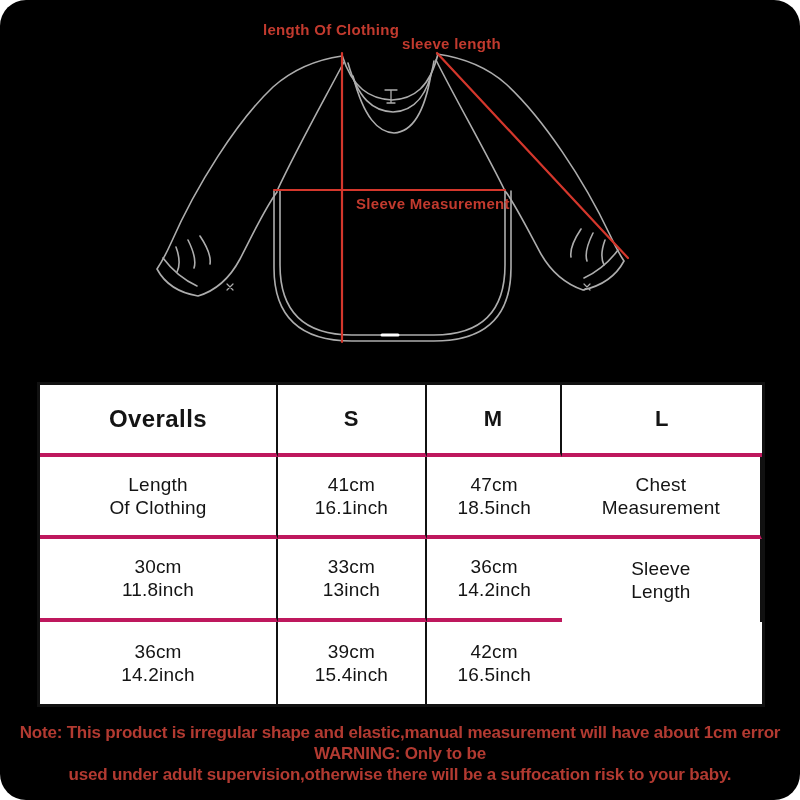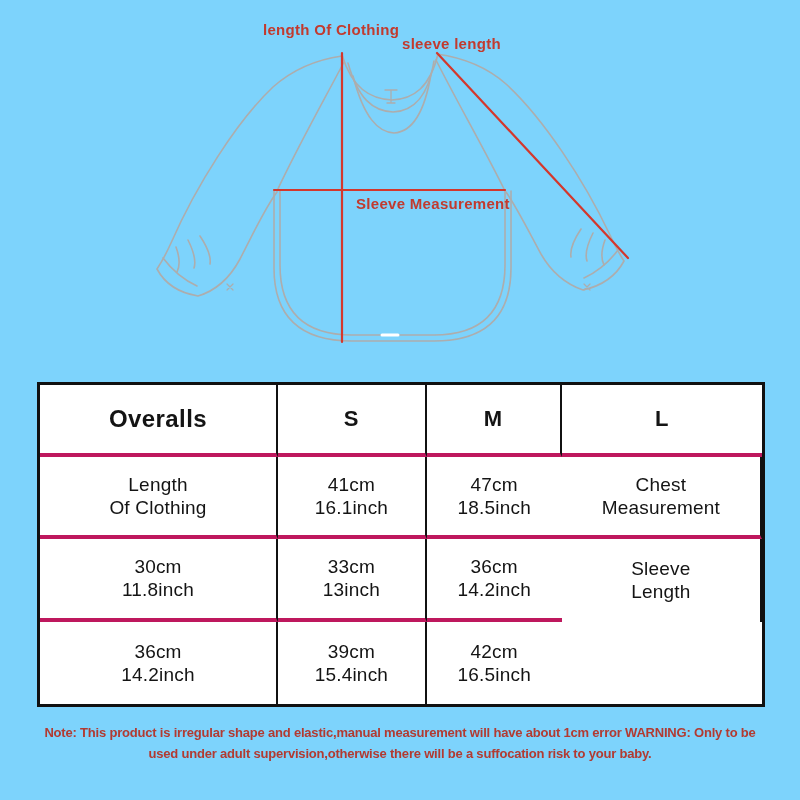--- a/index.html
+++ b/index.html
@@ -1,18 +1,19 @@
 <!DOCTYPE html>
 <html><head>
 <meta charset="utf-8">
 <style>
   html,body{margin:0;padding:0;background:#fff;}
   .canvas{
-    position:relative;width:800px;height:800px;background:#7dd3fc;overflow:hidden;
+    position:relative;width:800px;height:800px;background:#000000;overflow:hidden;
     font-family:"Liberation Sans",sans-serif;
+    border-radius:26px;
   }
   
   .diagram{position:absolute;left:0;top:0;width:800px;height:378px;}
   .diagram svg{position:absolute;left:0;top:0;}
   .red-label{
     position:absolute;color:#c23a2e;font-size:15px;font-weight:bold;
     letter-spacing:.3px;white-space:nowrap;
   }
   .lbl-length{left:263px;top:21px;}
   .lbl-sleeve{left:402px;top:35px;}
@@ -32,21 +33,21 @@
     color:#141414;font-size:19px;line-height:23px;letter-spacing:.2px;
     text-align:center;
   }
   .cell.last-col{border-right:none;}
   .cell.last-row{border-bottom:none;}
   .cell.head{font-weight:bold;font-size:22px;letter-spacing:.4px;}
   .cell.head.first{font-size:24px;}
   
   .note{
     position:absolute;left:0;top:722px;width:800px;
-    color:#b23a31;font-size:13px;line-height:21px;letter-spacing:-.2px;
+    color:#b23a31;font-size:17px;line-height:21px;letter-spacing:-.2px;
     text-align:center;font-weight:bold;
   }
 </style>
 </head>
 <body>
 
 <div class="canvas">
 
   <div class="diagram">
     <svg width="800" height="378" viewBox="0 0 800 378">

